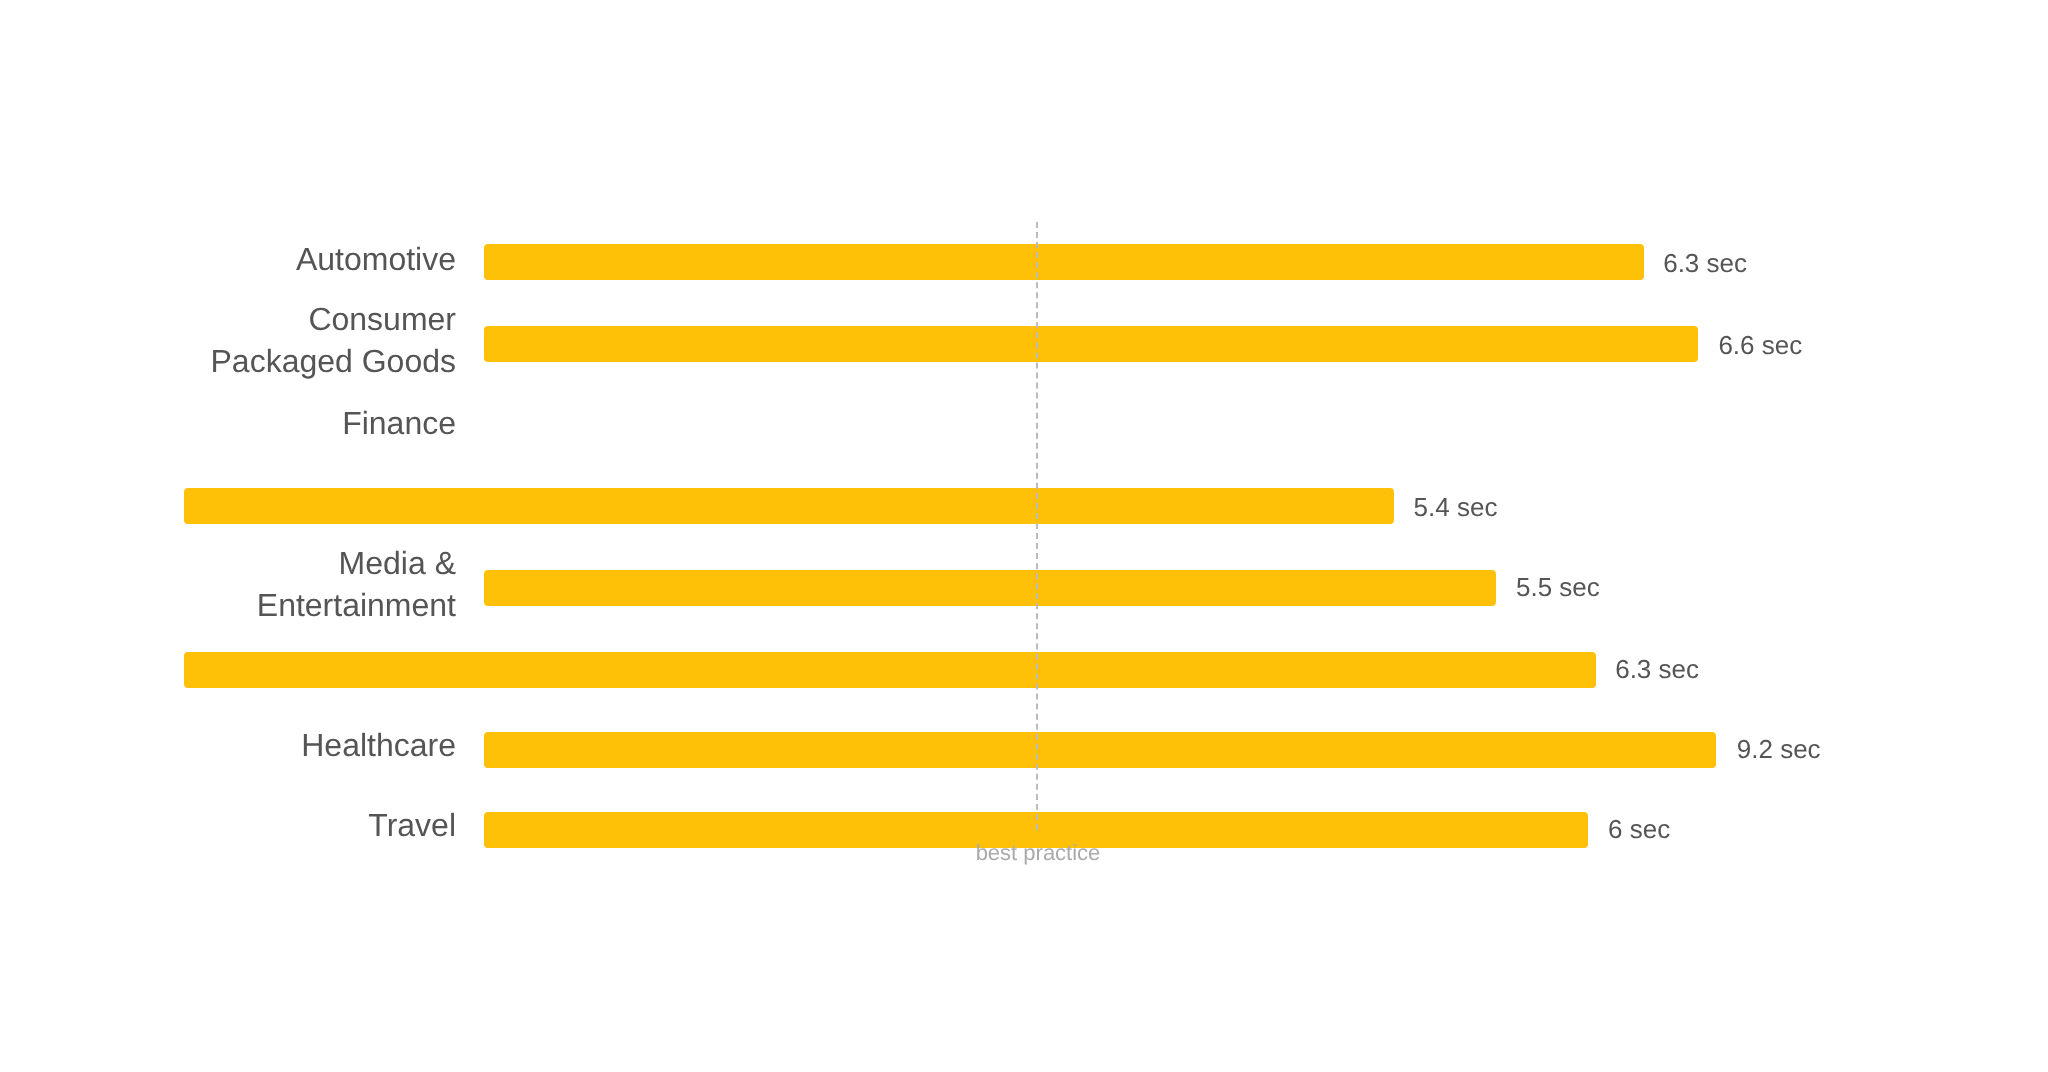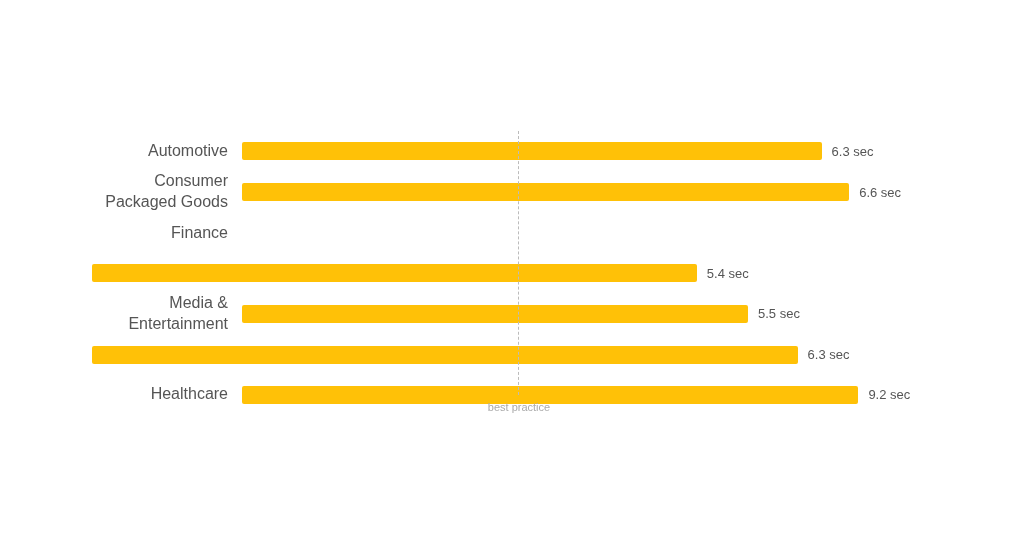--- a/index.html
+++ b/index.html
@@ -115,17 +115,24 @@
       <span class="bar-value">6.3 sec</span>
     </div>
   </div>
       <div class="bar-row">
     <div class="bar-label">Healthcare</div>
     <div class="bar-track">
       <div class="bar-fill" style="width:89.33333333333333%;"></div>
       <span class="bar-value">9.2 sec</span>
     </div>
   </div>
+      <div class="bar-row">
+    <div class="bar-label">Travel</div>
+    <div class="bar-track">
+      <div class="bar-fill" style="width:80%;"></div>
+      <span class="bar-value">6 sec</span>
+    </div>
+  </div>
       <div style="position: absolute; top: 0px; bottom: 20px; left: 426px; width: 1px; border-left: 1.5px dashed rgb(187, 187, 187); pointer-events: none;">
         <span style="position: absolute; bottom: -18px; font-size: 11px; color: rgb(170, 170, 170); transform: translateX(-50%); white-space: nowrap; left: 0px;">best practice</span>
       </div>
     </div>
 </div>
 
 </body></html>

